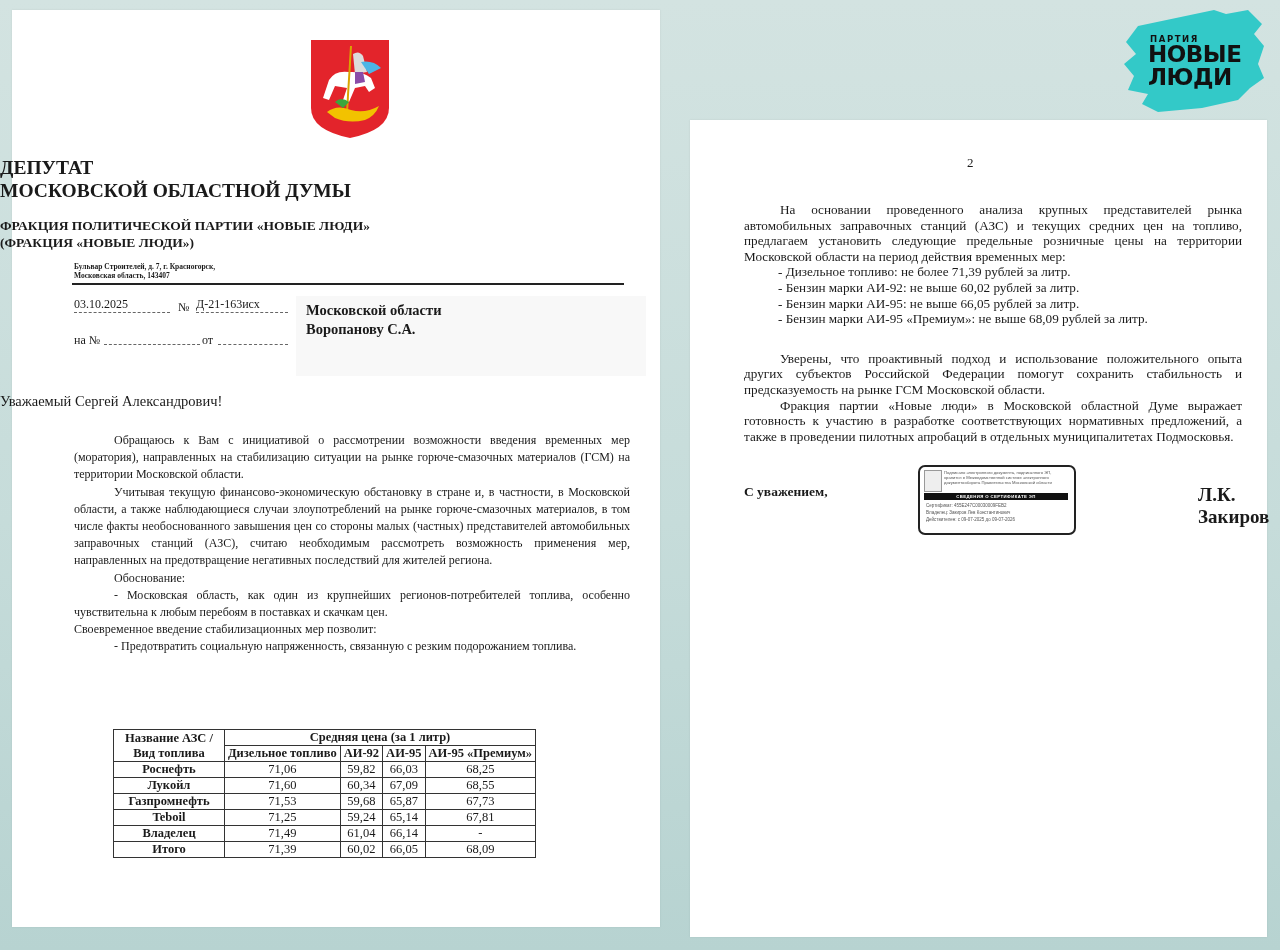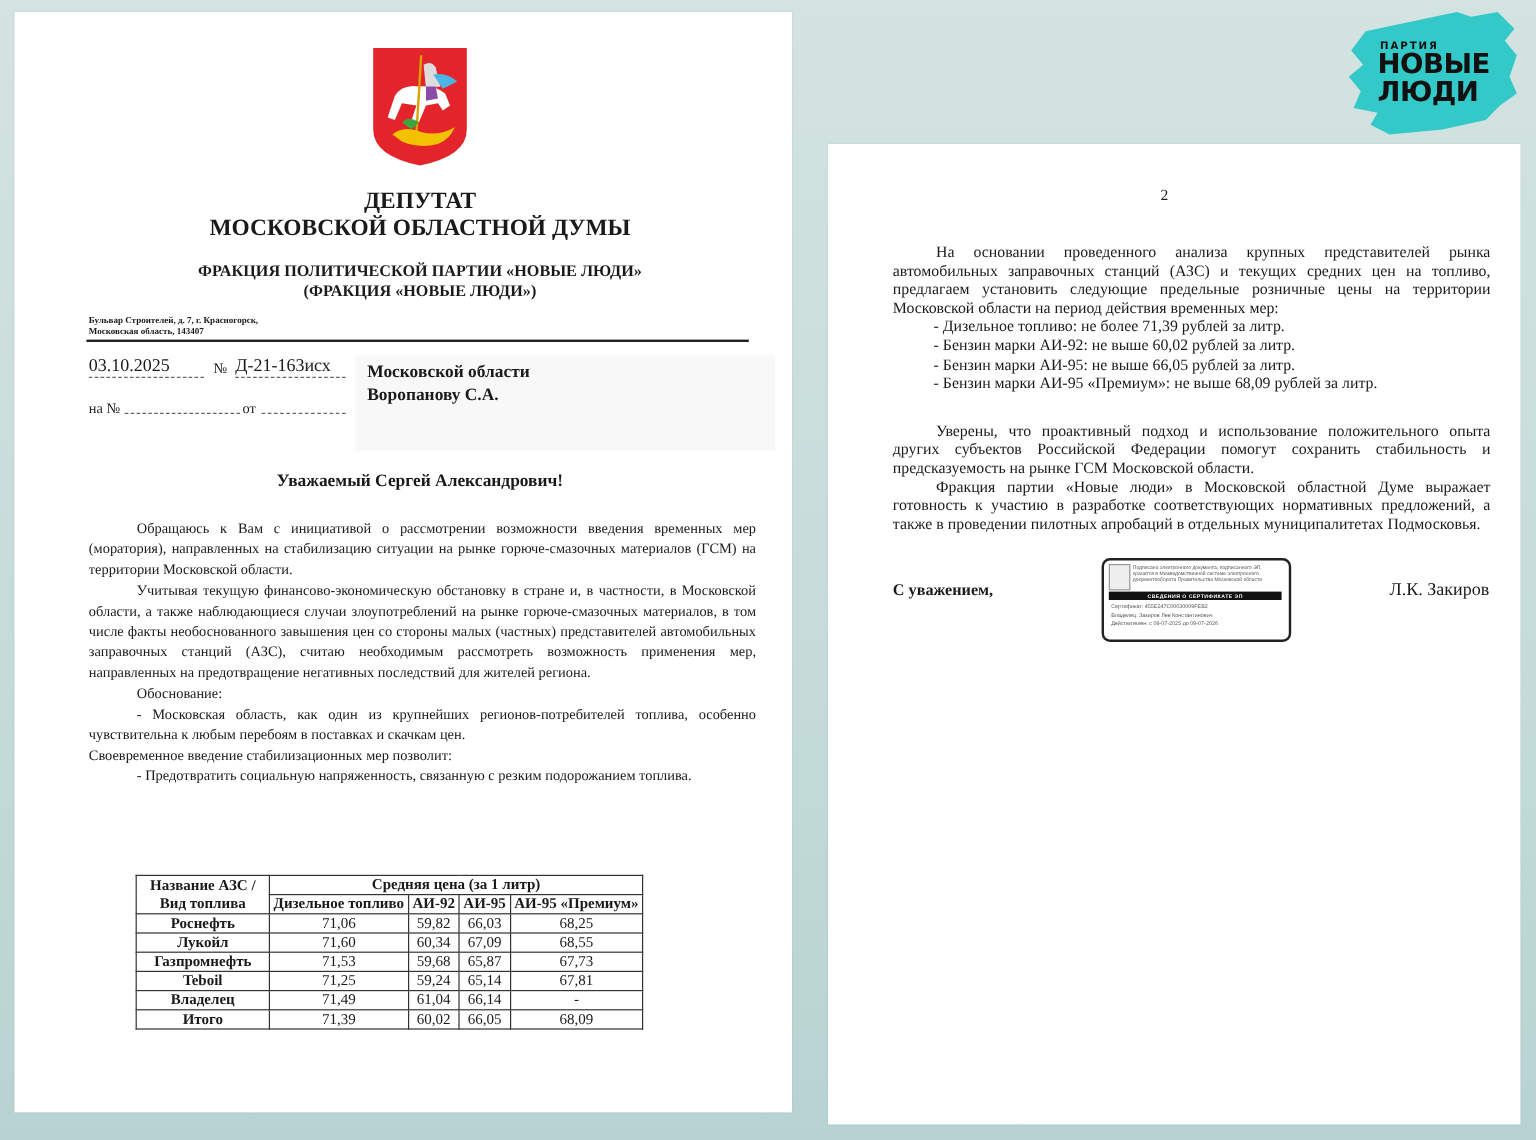--- a/index.html
+++ b/index.html
@@ -13,39 +13,39 @@
     position: absolute; background: #ffffff;
     box-shadow: 0 0 2px rgba(0,0,0,0.08);
   }
   #page1 { left: 12px; top: 10px; width: 648px; height: 917px; }
   #page2 { left: 690px; top: 120px; width: 577px; height: 817px; }
 
   
   .coat { position: absolute; left: 307px; top: 38px; width: 86px; height: 102px; }
 
   .abs { position: absolute; }
-  .center { text-align: center; }
+  .center { text-align: left; }
   .h-dep { left: 0; width: 700px; top: 156px; font-weight: bold; font-size: 19.5px; line-height: 23px; }
   .h-frac { left: 0; width: 700px; top: 217px; font-weight: bold; font-size: 13.5px; line-height: 17px; }
   .addr { left: 74px; top: 262px; font-weight: bold; font-size: 7.5px; line-height: 9px; }
   .rule { left: 72px; top: 283px; width: 552px; height: 2px; background: #222; }
 
-  .regline { font-size: 15px; }
+  .regline { font-size: 12px; }
   .reg-date { left: 74px; top: 297px; width: 96px; border-bottom: 1px dashed #666; }
   .reg-no-sign { left: 178px; top: 300px; font-size: 12px; }
   .reg-no { left: 196px; top: 297px; width: 92px; border-bottom: 1px dashed #666; }
   .reg-na { left: 74px; top: 333px; font-size: 12px; }
   .reg-na-line { left: 104px; top: 344px; width: 96px; border-bottom: 1px dashed #666; }
   .reg-ot { left: 202px; top: 333px; font-size: 12px; }
   .reg-ot-line { left: 218px; top: 344px; width: 70px; border-bottom: 1px dashed #666; }
 
   .addressee-box { left: 296px; top: 296px; width: 350px; height: 80px; background: #f8f8f8; }
   .addressee { left: 306px; top: 301px; font-weight: bold; font-size: 14.5px; line-height: 19px; }
 
-  .greeting { left: 0; width: 700px; top: 393px; font-weight: bold; font-size: 14.5px; }
+  .greeting { left: 0; width: 700px; top: 393px; font-weight: normal; font-size: 14.5px; }
 
   .body1 { left: 74px; top: 432px; width: 556px; font-size: 12px; line-height: 17.2px; text-align: justify; }
   .body1 p { margin: 0; text-indent: 40px; }
   .body1 p.noindent { text-indent: 0; }
 
   table.fuel {
     position: absolute; left: 113px; top: 729px; border-collapse: collapse;
     font-size: 12.5px; line-height: 15px;
   }
   table.fuel td, table.fuel th {
@@ -56,21 +56,21 @@
 
   
   .pnum { left: 967px; top: 155px; font-size: 13px; }
   .body2 { left: 744px; top: 202px; width: 498px; font-size: 13.2px; line-height: 15.6px; text-align: justify; }
   .body2 p { margin: 0; text-indent: 36px; }
   .body2 ul { list-style: none; margin: 0; padding: 0 0 0 34px; }
   .body2 ul li { text-align: left; }
   .body2 .gap { height: 24px; }
 
   .closing { left: 744px; top: 484px; font-weight: bold; font-size: 13.5px; }
-  .signer { left: 1158px; top: 484px; font-weight: normal; font-size: 15px; }
+  .signer { left: 1198px; top: 484px; font-weight: bold; font-size: 19px; }
 
   .stamp {
     position: absolute; left: 918px; top: 465px; width: 154px; height: 66px;
     border: 2px solid #222; border-radius: 7px; background: #fff;
     font-family: "Liberation Sans", sans-serif; color: #555;
   }
   .stamp .emb { position: absolute; left: 4px; top: 3px; width: 16px; height: 20px; border: 1px solid #999; background: #eee; }
   .stamp .stxt { position: absolute; left: 24px; top: 3px; width: 126px; font-size: 4.2px; line-height: 5.2px; }
   .stamp .bar { position: absolute; left: 4px; top: 26px; width: 144px; height: 7px; background: #111; color: #fff; font-size: 4.3px; line-height: 7px; text-align: center; font-weight: bold; letter-spacing: 0.4px; }
   .stamp .line { position: absolute; left: 6px; font-size: 4.5px; line-height: 6px; }

